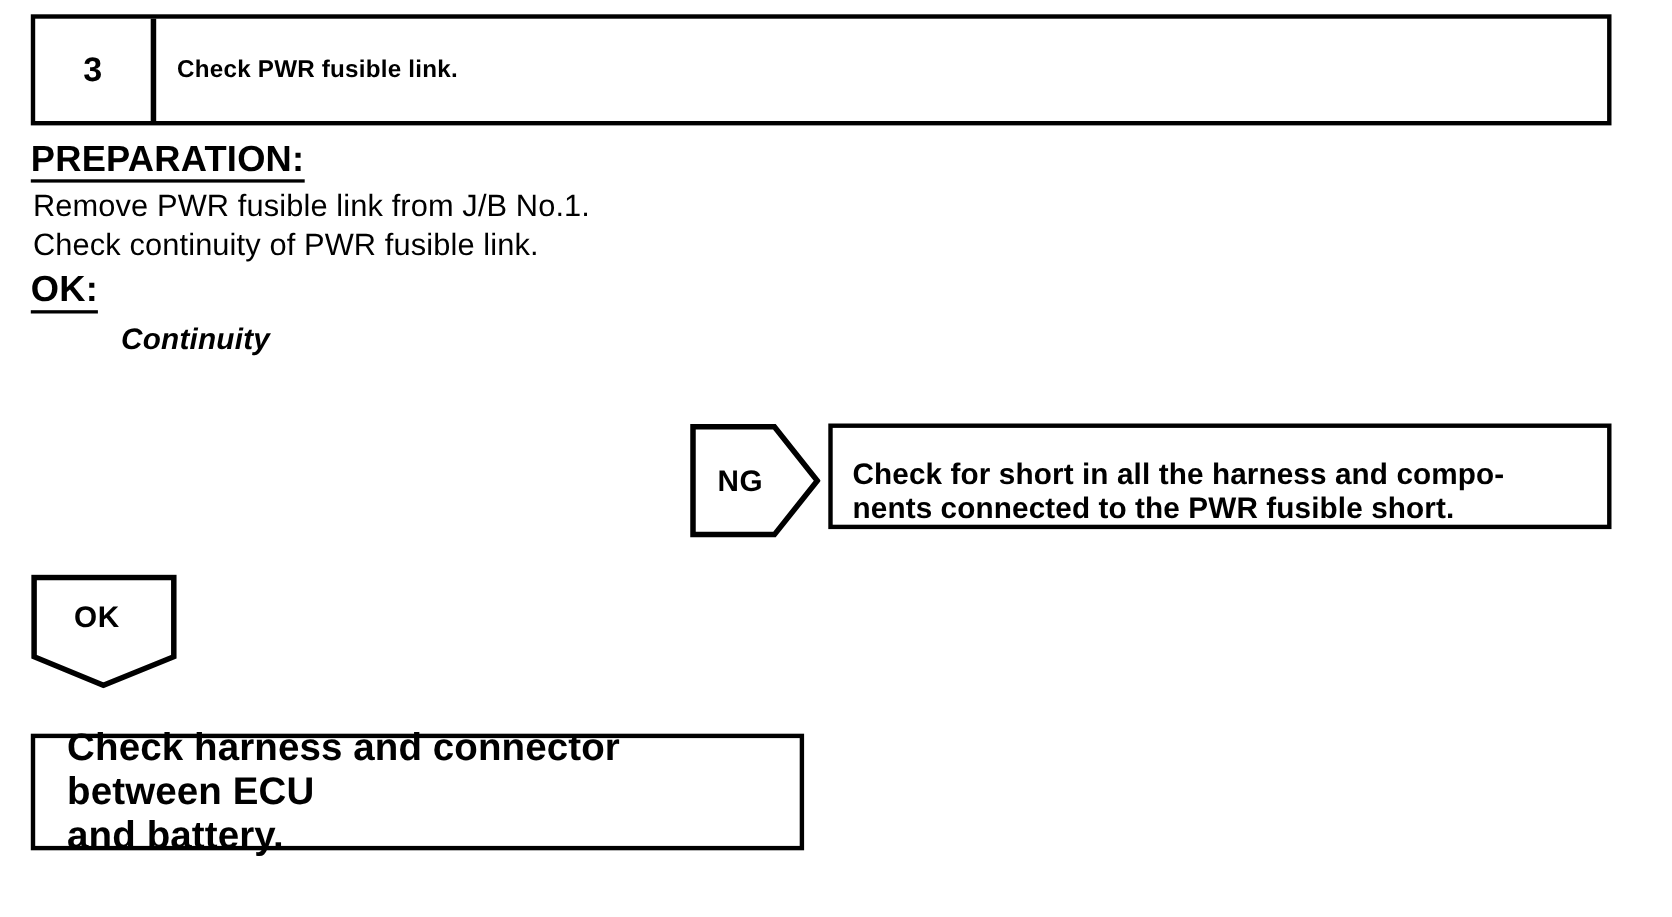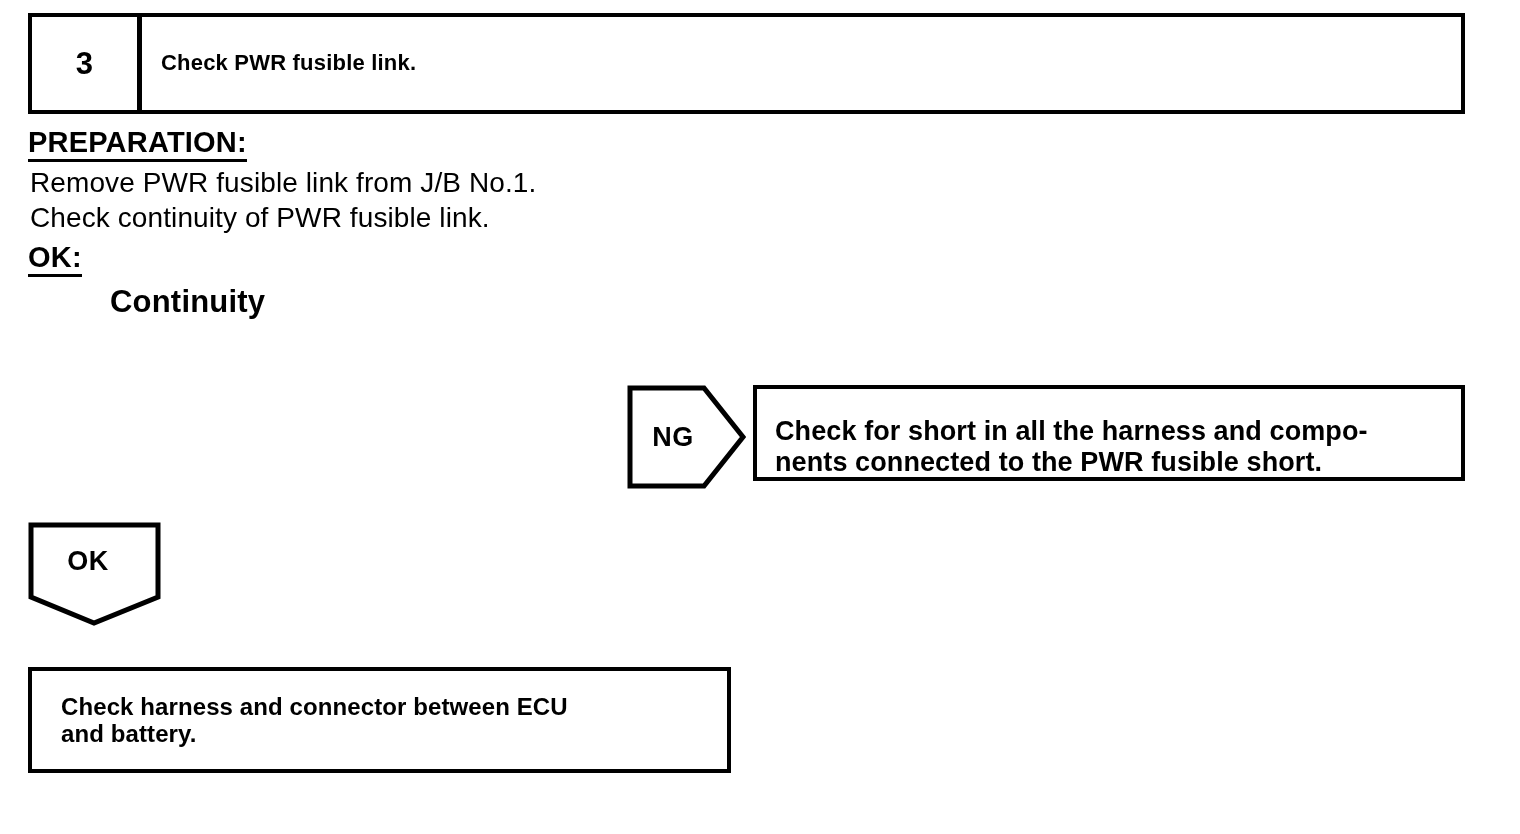--- a/index.html
+++ b/index.html
@@ -67,41 +67,42 @@
     width: 700px;
   }
   .heading-line {
     display: block;
     margin: 0;
     padding: 0;
     line-height: 1.06;
   }
   .heading-label {
     display: inline-block;
-    font-size: 29px;
+    font-size: 33px;
     font-weight: bold;
     letter-spacing: 0.2px;
     border-bottom: 3px solid #000;
     padding-bottom: 1px;
   }
   .body-line {
     display: block;
     font-size: 28px;
     font-weight: normal;
     letter-spacing: 0.1px;
     line-height: 1.06;
     margin: 6px 0 5px 2px;
   }
   .result-line {
     display: block;
-    font-size: 31px;
+    font-size: 27px;
     font-weight: bold;
     letter-spacing: 0.2px;
     line-height: 1.06;
     margin: 9px 0 0 82px;
+    font-style: italic;
   }
   .gap-after-heading { margin-top: 9px; }
 
   
   .ng-branch {
     position: absolute;
     left: 627px;
     top: 385px;
     width: 838px;
     height: 104px;
@@ -176,21 +177,21 @@
     top: 667px;
     width: 703px;
     height: 106px;
     border: 4px solid #000;
     box-sizing: border-box;
     display: flex;
     align-items: center;
     padding: 0 14px 0 29px;
   }
   .final-box-text {
-    font-size: 24px;
+    font-size: 35px;
     font-weight: bold;
     line-height: 1.14;
     letter-spacing: 0.1px;
   }
 </style>
 </head>
 <body>
 
 <div class="step-header">
   <div class="step-number-cell">

